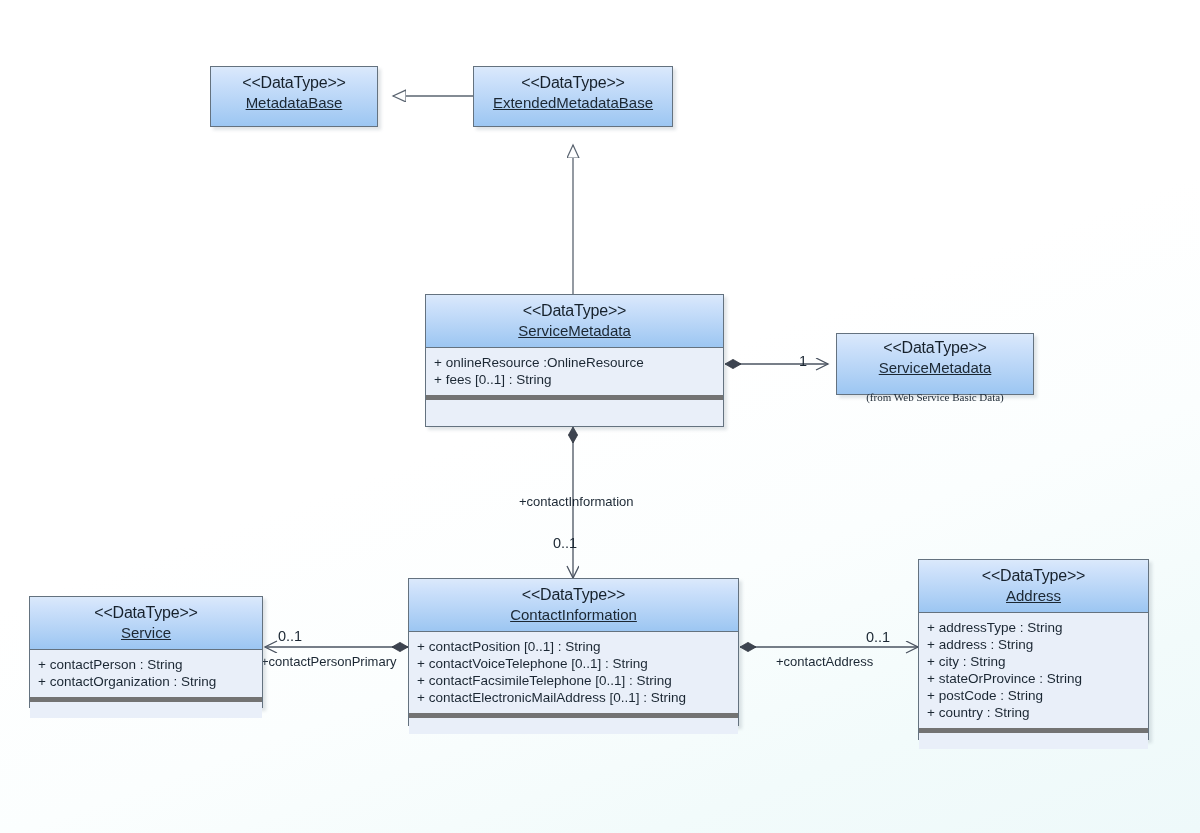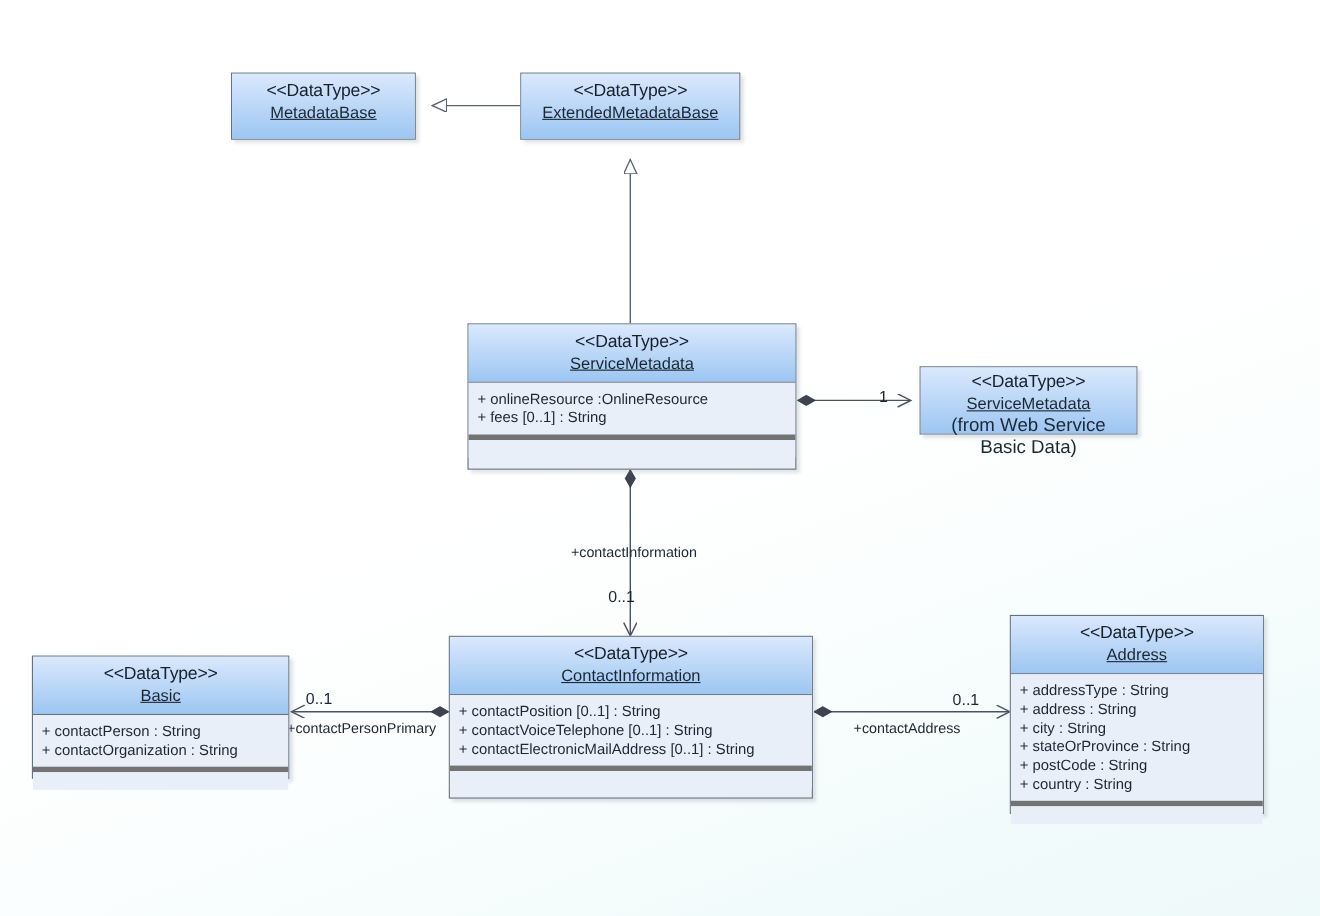--- a/index.html
+++ b/index.html
@@ -48,23 +48,24 @@
   }
   .classname {
     display: block;
     font-size: 15px;
     color: #1b2733;
     margin-top: 1px;
     text-decoration: underline;
   }
   .fromnote {
     display: block;
-    font-size: 17px;
-    color: #1b2733;
-    margin-top: 0;
+    font-size: 11px;
+    color: #1b2733;
+    margin-top: 14px;
+    font-family: Liberation Serif, serif;
   }
   .uml-attrs {
     box-sizing: border-box;
     padding: 6px 8px 7px 8px;
     background: #e9eff9;
     border-bottom: 5px solid #737373;
   }
   .uml-attrs .attr {
     font-size: 13.5px;
     color: #1b2733;
@@ -194,29 +195,30 @@
   </div>
 
   <div class="uml-class" style="left:408px; top:578px; width:331px; height:148px;">
     <div class="uml-header">
       <span class="stereotype">&lt;&lt;DataType&gt;&gt;</span>
       <span class="classname">ContactInformation</span>
     </div>
     <div class="uml-attrs">
       <div class="attr">+ contactPosition [0..1] : String</div>
       <div class="attr">+ contactVoiceTelephone [0..1] : String</div>
+      <div class="attr">+ contactFacsimileTelephone [0..1] : String</div>
       <div class="attr">+ contactElectronicMailAddress [0..1] : String</div>
     </div>
     <div class="uml-ops"></div>
   </div>
 
   <div class="uml-class" style="left:29px; top:596px; width:234px; height:112px;">
     <div class="uml-header">
       <span class="stereotype">&lt;&lt;DataType&gt;&gt;</span>
-      <span class="classname">Basic</span>
+      <span class="classname">Service</span>
     </div>
     <div class="uml-attrs">
       <div class="attr">+ contactPerson : String</div>
       <div class="attr">+ contactOrganization : String</div>
     </div>
     <div class="uml-ops"></div>
   </div>
 
   <div class="uml-class" style="left:918px; top:559px; width:231px; height:181px;">
     <div class="uml-header">

